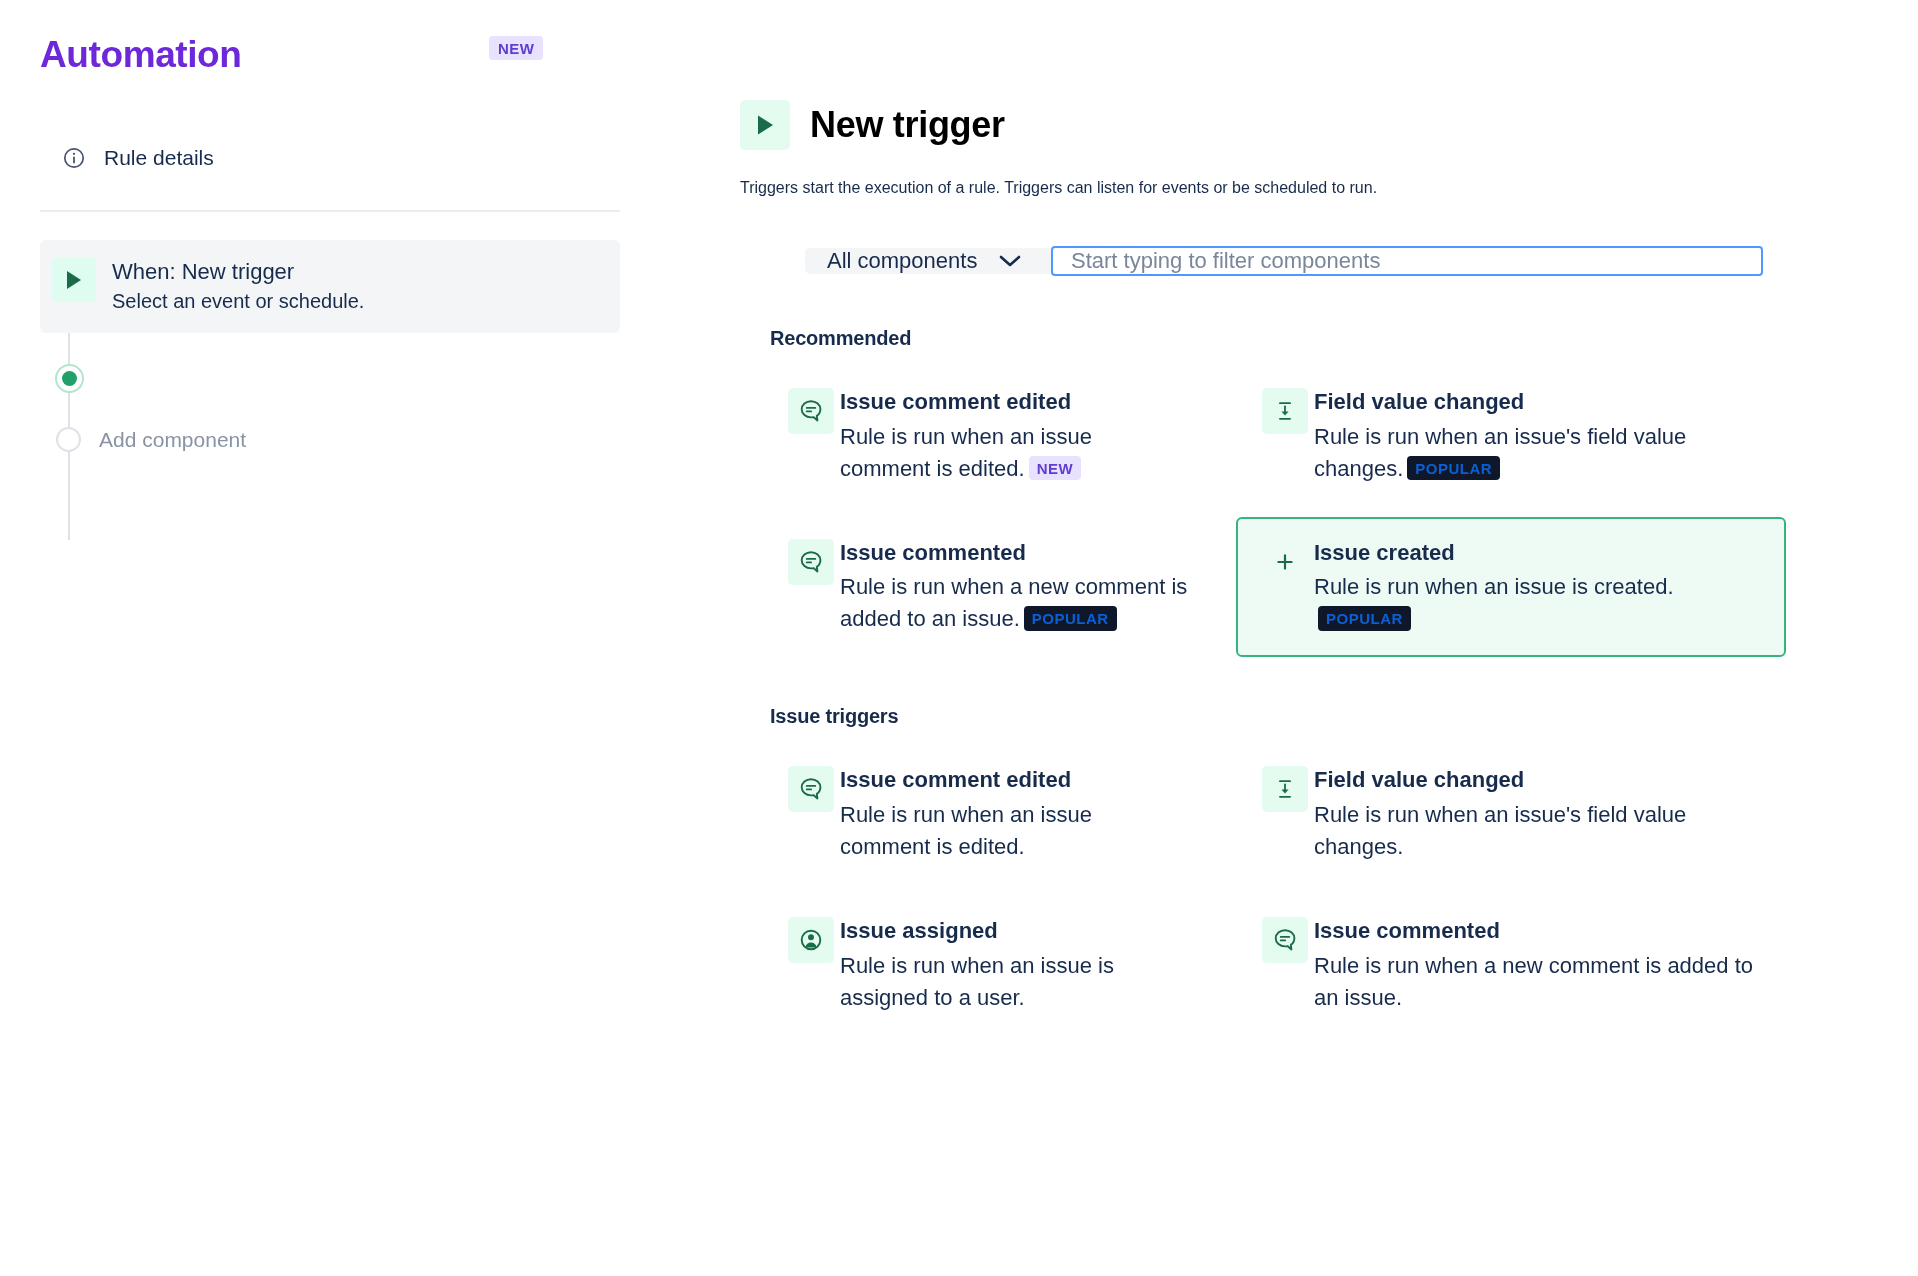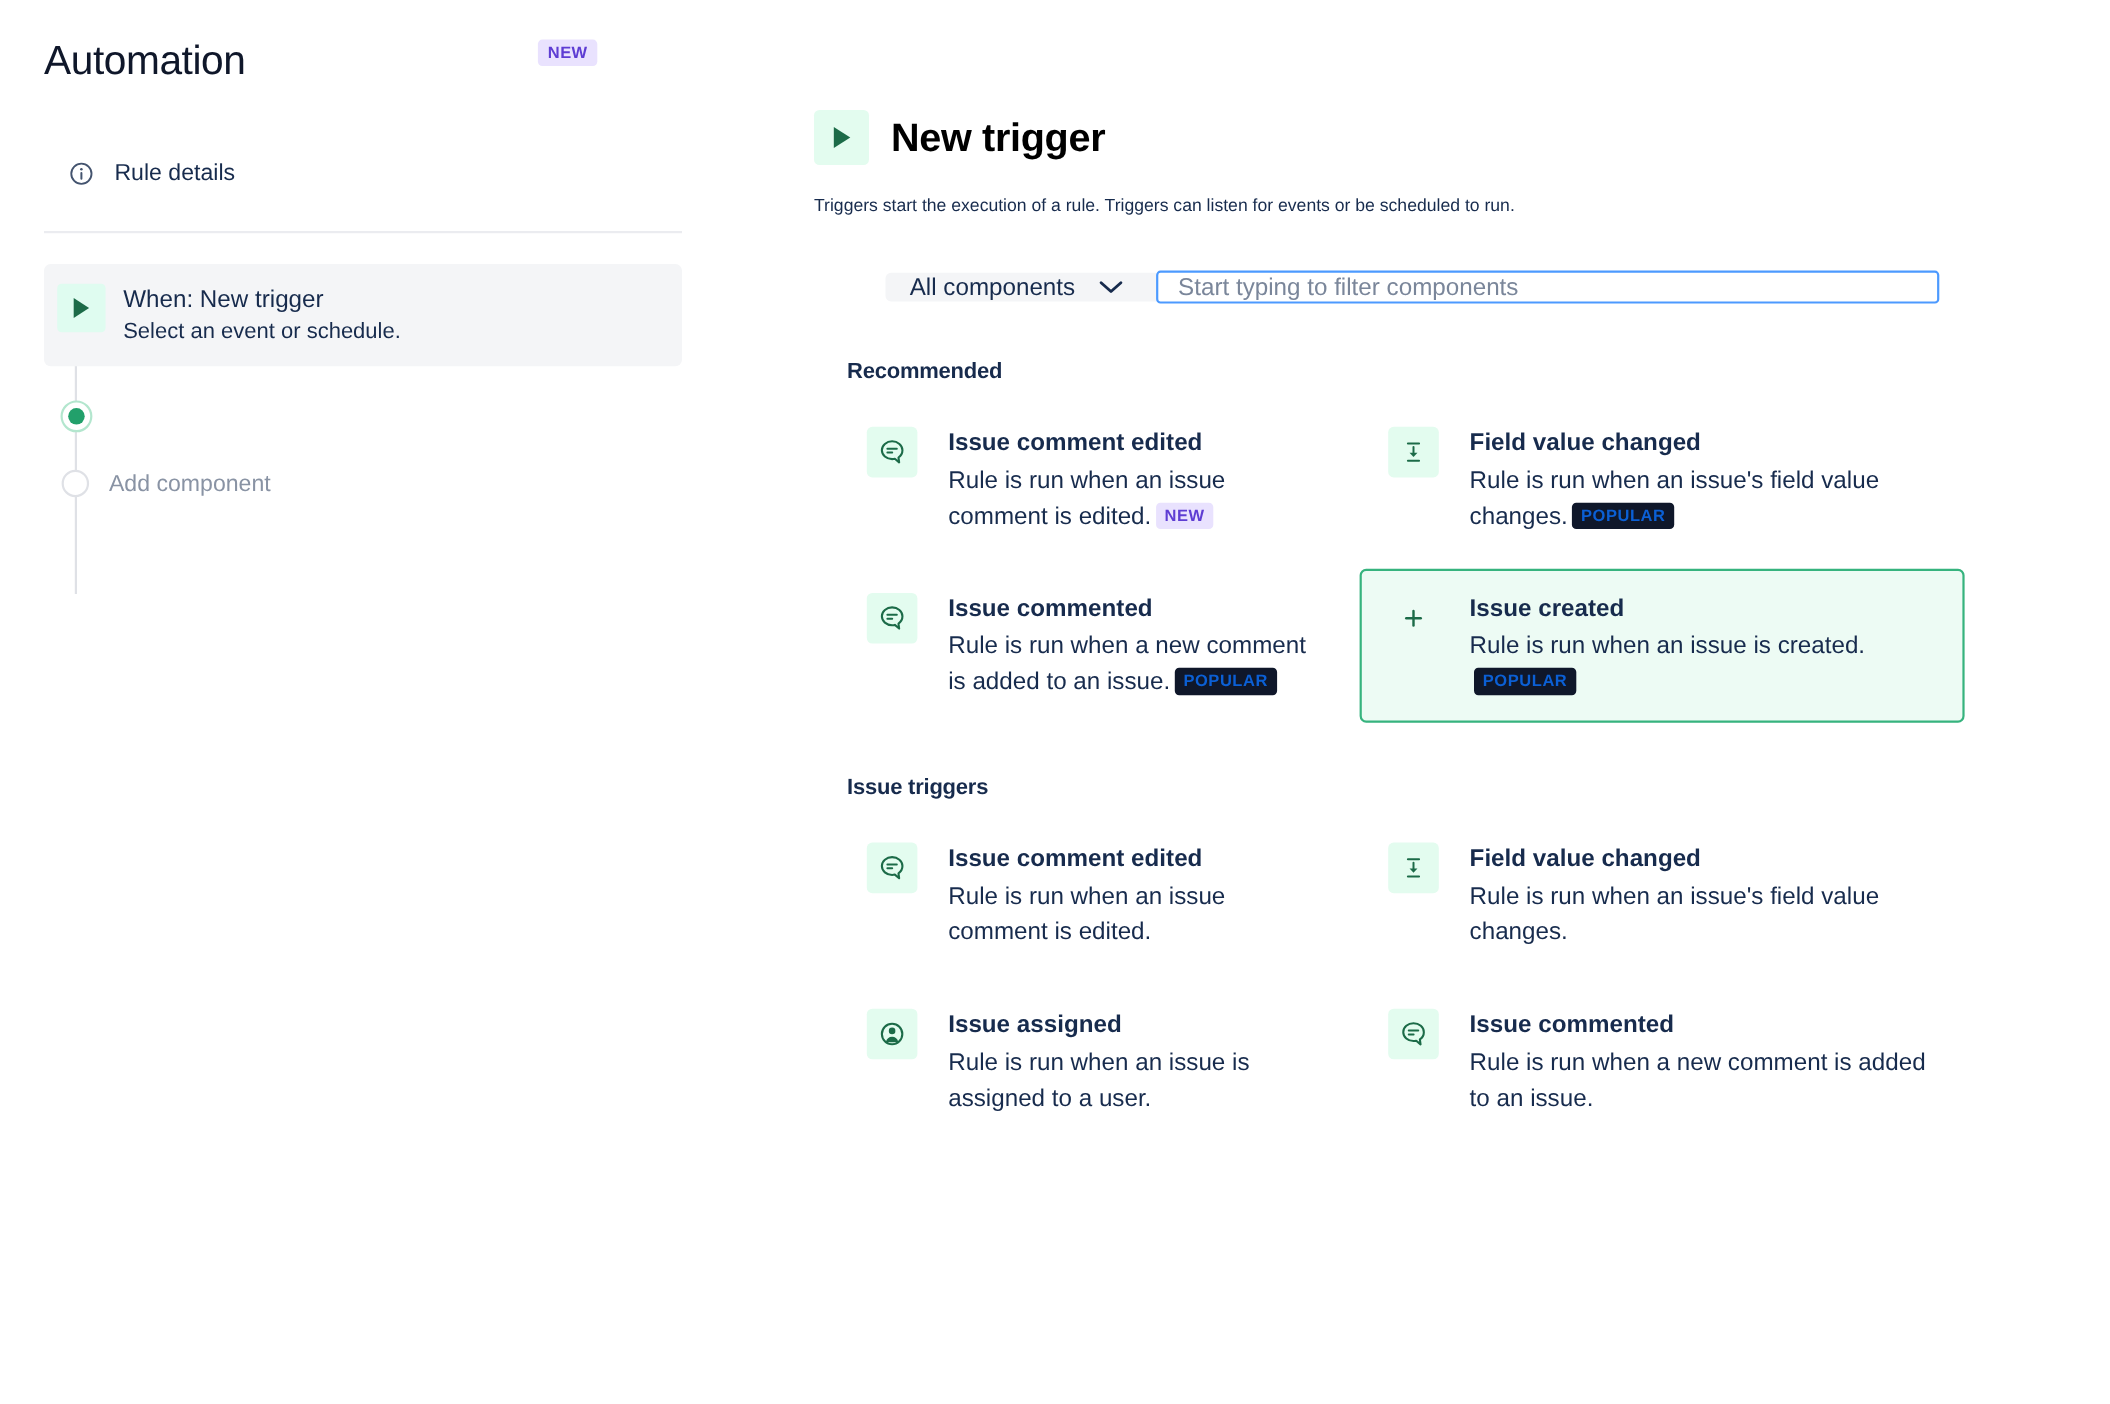--- a/index.html
+++ b/index.html
@@ -21,23 +21,23 @@
     position: relative;
   }
   .left-header {
     display: flex;
     align-items: center;
     gap: 14px;
     height: 56px;
   }
   .app-title {
     font-size: 37px;
-    font-weight: 400;
+    font-weight: 700;
     letter-spacing: -0.4px;
-    color: #0f172a;
+    color: #6d28d9;
     line-height: 1;
   }
   .badge-new-lg {
     background: #E9E2FE;
     color: #5E3DD3;
     font-size: 15px;
     font-weight: 700;
     letter-spacing: 0.4px;
     padding: 4px 9px 3px 9px;
     border-radius: 4px;
@@ -228,21 +228,21 @@
     display: grid;
     grid-template-columns: 446px 550px;
     column-gap: 28px;
     row-gap: 10px;
     margin-top: 16px;
     margin-left: 22px;
   }
   .card {
     display: flex;
     align-items: flex-start;
-    gap: 28px;
+    gap: 6px;
     padding: 20px 18px 20px 24px;
     border-radius: 6px;
     border: 2px solid transparent;
     cursor: pointer;
     background: transparent;
   }
   .card.selected {
     border-color: #36B37E;
     background: #EDFBF4;
   }

